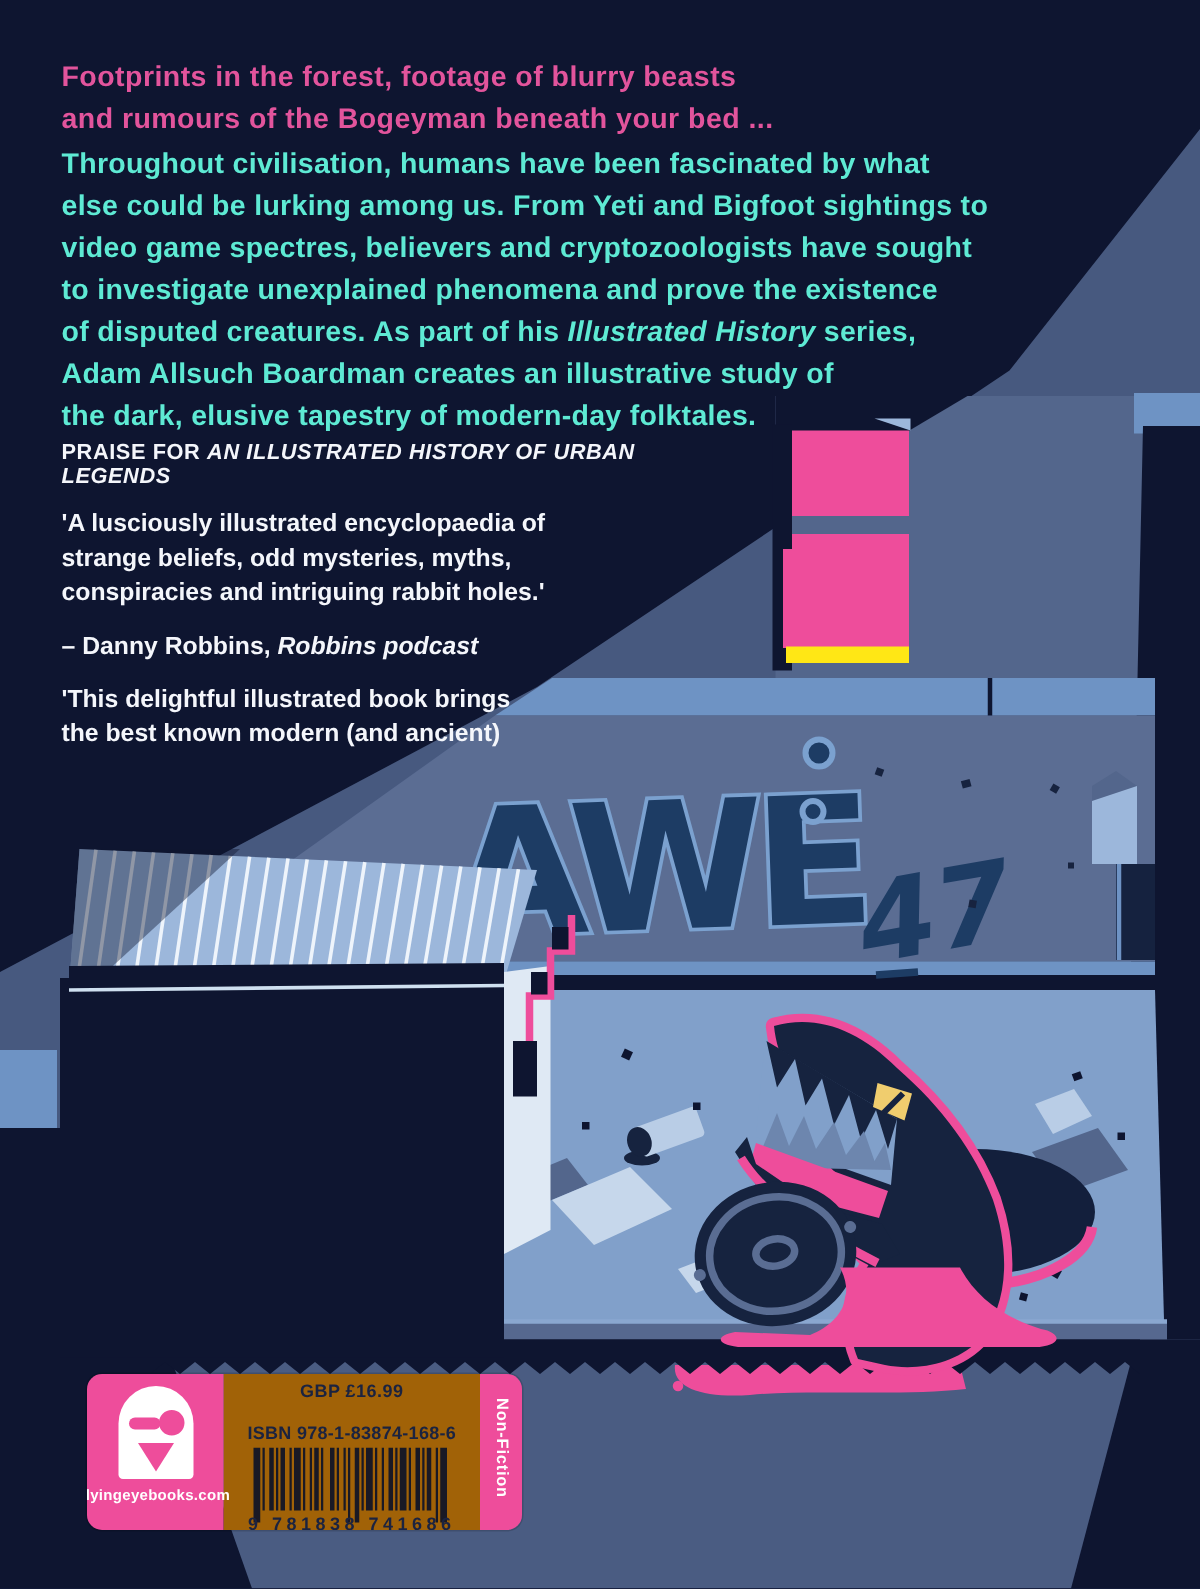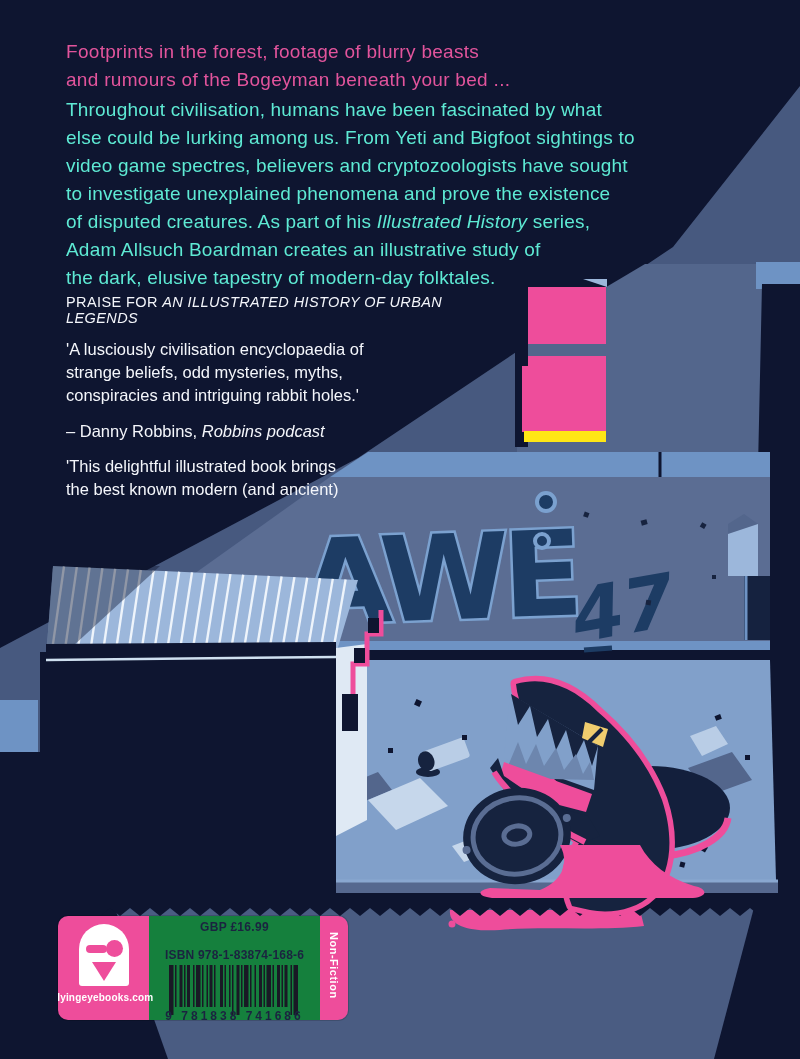--- a/index.html
+++ b/index.html
@@ -1,38 +1,38 @@
 <!DOCTYPE html>
 <html><head>
 <meta charset="utf-8">
 <style>
   html,body{margin:0;padding:0;background:#0e1530;}
   .cover{position:relative;width:800px;height:1059px;background:var(--bg,#0e1530);overflow:hidden;
          font-family:"Liberation Sans",sans-serif;-webkit-font-smoothing:antialiased;}
   .cover svg.scene{position:absolute;left:0;top:0;}
-  .txt{position:absolute;left:66px;font-weight:400;}
+  .txt{position:absolute;left:41px;font-weight:700;}
   .tagline{top:38px;font-size:19px;line-height:28px;color:var(--pink-text,#e2549c);letter-spacing:.3px;}
   .blurb{top:96px;font-size:19px;line-height:28px;color:#5eead4;letter-spacing:.2px;}
   .blurb .it,.praise .it{font-style:italic;}
   .praise{top:294px;width:430px;color:#f4f6fb;}
   .praise-heading{font-size:14.5px;letter-spacing:.4px;}
   .quote{margin-top:12px;font-size:16.5px;line-height:23px;}
   .attr{margin-top:13px;font-size:16.5px;line-height:23px;}
   .attr .ind{display:block;padding-left:28px;}
   
   .bc{position:absolute;left:58px;top:916px;width:290px;height:104px;border-radius:10px;
       display:flex;overflow:hidden;box-shadow:0 0 0 1px rgba(0,0,0,.15);}
   .bc-left{width:91px;background:var(--pink,#ee4d9b);position:relative;display:flex;flex-direction:column;align-items:center;}
   .fe-arch{margin-top:8px;width:50px;height:62px;background:#fff;border-radius:25px 25px 3px 3px;position:relative;}
   .fe-eyebar{position:absolute;left:7px;top:21px;width:21px;height:8px;border-radius:4px;background:var(--pink,#ee4d9b);}
   .fe-eyedot{position:absolute;right:6px;top:16px;width:17px;height:17px;border-radius:50%;background:var(--pink,#ee4d9b);}
   .fe-beak{position:absolute;left:13px;top:38px;width:0;height:0;border-left:12px solid transparent;
            border-right:12px solid transparent;border-top:19px solid var(--pink,#ee4d9b);}
   .fe-url{margin-top:6px;color:#fff;font-weight:700;font-size:10px;letter-spacing:.2px;}
-  .bc-mid{flex:1;background:#15803d;text-align:center;padding-top:4px;color:#1b2340;}
+  .bc-mid{flex:1;background:#a16207;text-align:center;padding-top:4px;color:#1b2340;}
   .bc-price{font-size:12px;font-weight:700;letter-spacing:.3px;}
   .bc-isbn{font-size:12px;font-weight:700;letter-spacing:.2px;margin-top:14px;}
   .bc-bars{display:block;margin:3px auto 0;}
   .bc-digits{font-size:12px;font-weight:700;letter-spacing:3px;margin-top:-8px;}
   .bc-right{width:28px;background:var(--pink,#ee4d9b);display:flex;align-items:flex-start;justify-content:center;}
   .bc-vert{writing-mode:vertical-rl;color:#fff;font-weight:700;font-size:11px;letter-spacing:.5px;margin-top:16px;}
 </style>
 </head>
 <body>
 
@@ -211,21 +211,21 @@
     <div>video game spectres, believers and cryptozoologists have sought</div>
     <div>to investigate unexplained phenomena and prove the existence</div>
     <div><span>of disputed creatures. As part of his </span><span class="it">Illustrated History</span><span> series,</span></div>
     <div>Adam Allsuch Boardman creates an illustrative study of</div>
     <div>the dark, elusive tapestry of modern-day folktales.</div>
   </div>
 
   <div class="txt praise">
     <div class="praise-heading"><span>PRAISE FOR </span><span class="it">AN ILLUSTRATED HISTORY OF URBAN LEGENDS</span></div>
     <div class="quote">
-      <div>'A lusciously civilisation encyclopaedia of</div>
+      <div>'A lusciously illustrated encyclopaedia of</div>
       <div>strange beliefs, odd mysteries, myths,</div>
       <div>conspiracies and intriguing rabbit holes.'</div>
     </div>
     <div class="attr"><span>– Danny Robbins, </span><span class="it">Robbins podcast</span></div>
     <div class="quote">
       <div>'This delightful illustrated book brings</div>
       <div>the best known modern (and ancient)</div>
     </div>
   </div>
 

